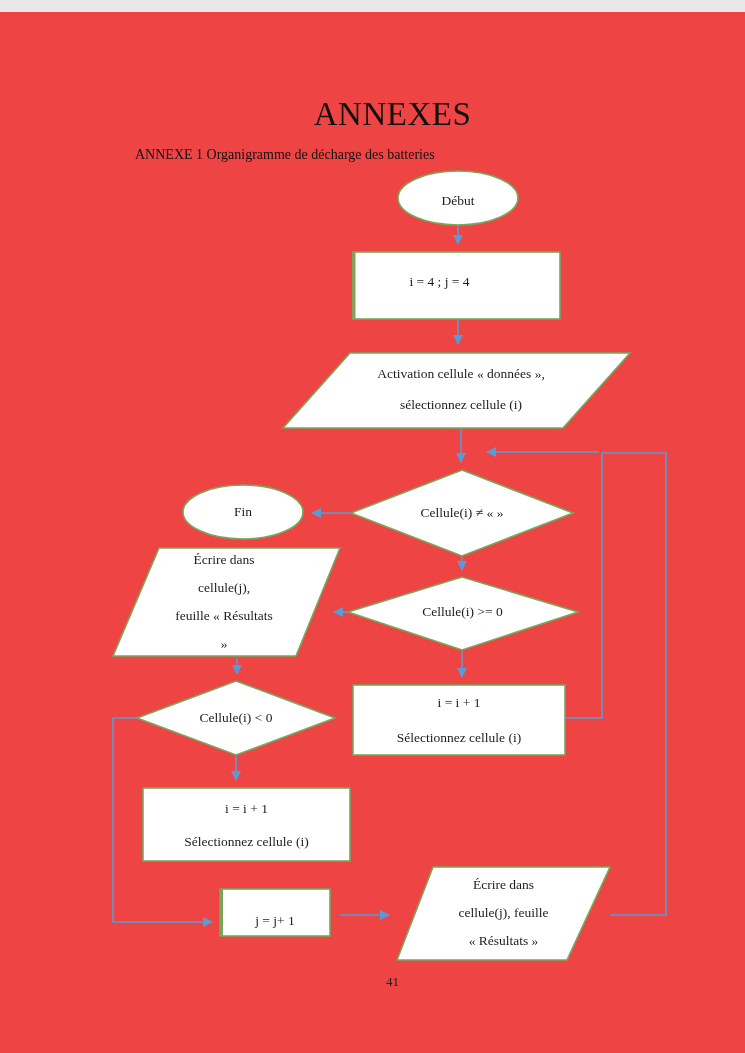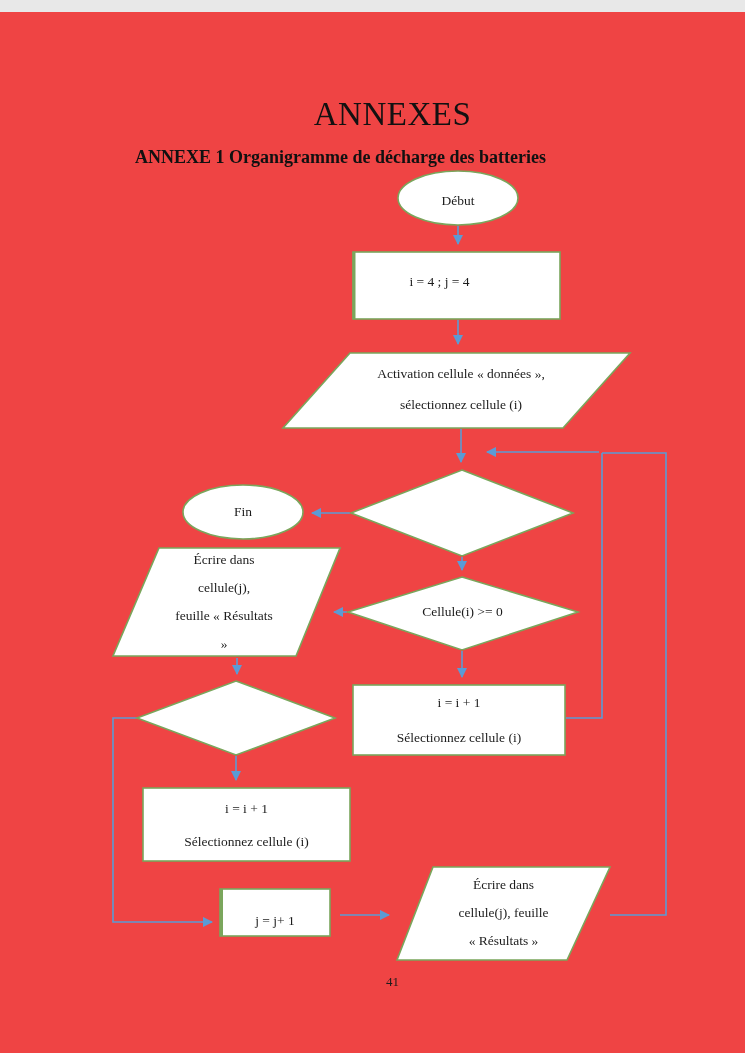--- a/index.html
+++ b/index.html
@@ -12,21 +12,21 @@
     color:#1c1c1c;
     overflow:hidden;
   }
   .page-title {
     position:absolute; top:84px; left:40px; width:705px;
     text-align:center; font-size:33px; font-weight:400;
     letter-spacing:0.5px; color:#111;
   }
   .page-subtitle {
     position:absolute; top:135px; left:135px;
-    font-size:18px; font-weight:bold; color:#111;
+    font-size:14px; font-weight:normal; color:#111;
   }
   .page-number {
     position:absolute; top:962px; left:40px; width:705px;
     text-align:center; font-size:13px;
   }
   .chart-svg { position:absolute; top:0; left:0; }
   .label {
     position:absolute;
     display:flex; flex-direction:column;
     align-items:center; justify-content:center;
@@ -92,37 +92,39 @@
 
   <div class="label" style="left:398px; top:161px; width:120px; height:56px;">Début</div>
 
   <div class="label" style="left:353px; top:240px; width:173px; height:60px;">i = 4 ; j = 4</div>
 
   <div class="label lh31" style="left:300px; top:344px; width:322px; height:66px;">
     <span class="ln">Activation cellule « données »,</span>
     <span class="ln">sélectionnez cellule (i)</span>
   </div>
 
+  <div class="label" style="left:352px; top:459px; width:220px; height:84px;">Cellule(i) ≠ « »</div>
 
   <div class="label" style="left:183px; top:473px; width:120px; height:54px;">Fin</div>
 
   <div class="label" style="left:348px; top:563px; width:229px; height:75px;">Cellule(i) &gt;= 0</div>
 
   <div class="label lh28" style="left:118px; top:534px; width:212px; height:112px;">
     <span class="ln">Écrire dans</span>
     <span class="ln">cellule(j),</span>
     <span class="ln">feuille « Résultats</span>
     <span class="ln">»</span>
   </div>
 
   <div class="label lh35" style="left:353px; top:673px; width:212px; height:70px;">
     <span class="ln">i = i + 1</span>
     <span class="ln">Sélectionnez cellule (i)</span>
   </div>
 
+  <div class="label" style="left:137px; top:669px; width:198px; height:74px;">Cellule(i) &lt; 0</div>
 
   <div class="label lh33" style="left:143px; top:778px; width:207px; height:70px;">
     <span class="ln">i = i + 1</span>
     <span class="ln">Sélectionnez cellule (i)</span>
   </div>
 
   <div class="label" style="left:220px; top:877px; width:110px; height:65px;">j = j+ 1</div>
 
   <div class="label lh28" style="left:397px; top:859px; width:213px; height:84px;">
     <span class="ln">Écrire dans</span>

